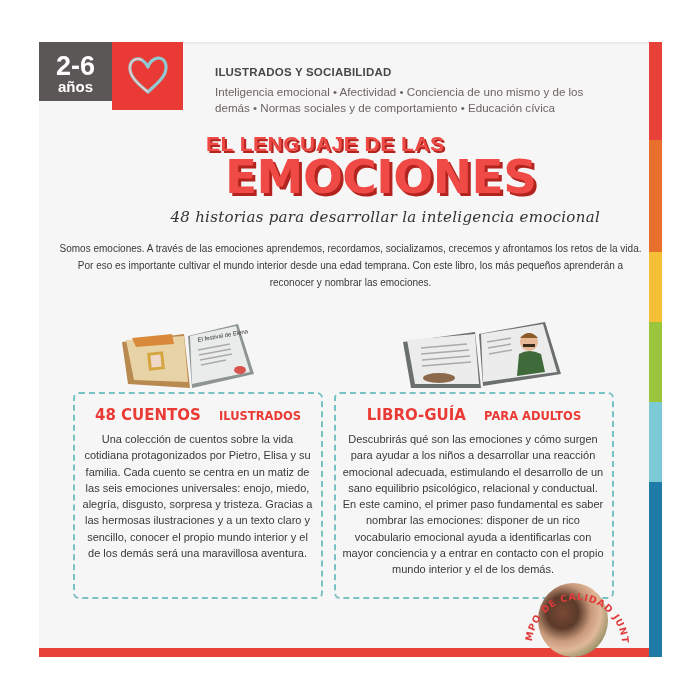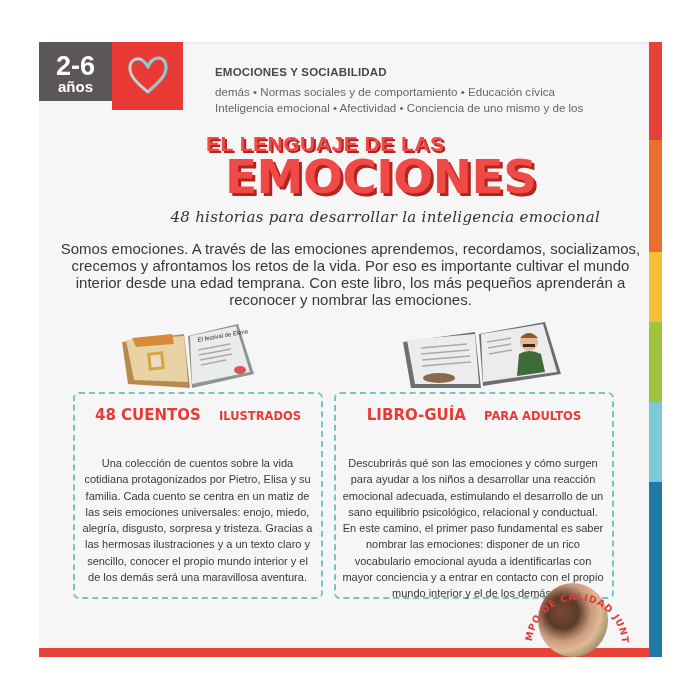--- a/index.html
+++ b/index.html
@@ -8,27 +8,27 @@
   .top-shadow{position:absolute;left:183px;top:42px;width:466px;height:3px;background:linear-gradient(#e6e6e6,#f7f6f6);}
   .age-box{position:absolute;left:39px;top:42px;width:73px;height:59px;background:#5a5756;color:#fff;text-align:center;}
   .age-range{display:block;font-weight:bold;font-size:27px;line-height:27px;margin-top:11px;letter-spacing:0px;}
   .age-unit{display:block;font-weight:bold;font-size:15px;line-height:14px;}
   .heart-box{position:absolute;left:112px;top:42px;width:71px;height:68px;background:#ea3a35;display:flex;align-items:center;justify-content:center;}
   .category{position:absolute;left:215px;top:66px;font-size:11.5px;font-weight:bold;color:#4a4747;letter-spacing:0.2px;}
   .topics{position:absolute;left:215px;top:84px;width:400px;font-size:11.6px;line-height:16px;color:#6b6462;}
   .title-small{position:absolute;left:206px;top:132px;width:300px;font-family:Liberation Sans, sans-serif;font-weight:900;font-size:21px;letter-spacing:0.5px;color:#ef4a45;text-shadow:2px 2px 0 #b3241f;}
   .title-big{position:absolute;left:225px;top:150px;width:340px;font-family:"DejaVu Sans",sans-serif;font-weight:900;font-size:47px;line-height:54px;letter-spacing:-0.5px;color:#ef4a45;text-shadow:3px 3px 0 #b3241f;}
   .subtitle{position:absolute;left:100px;top:208px;width:500px;text-align:right;font-family:"DejaVu Serif",serif;font-style:italic;font-size:15px;color:#333;letter-spacing:0.3px;}
-  .intro{position:absolute;left:58px;top:240px;width:585px;text-align:center;font-size:15px;line-height:17px;color:#3b3837;}
+  .intro{position:absolute;left:58px;top:240px;width:585px;text-align:center;font-size:10px;line-height:17px;color:#3b3837;}
   .book{position:absolute;}
   .box{position:absolute;border:2px dashed #79c2c4;border-radius:6px;}
   .box-title{position:absolute;text-align:center;font-family:"DejaVu Sans",sans-serif;font-weight:900;color:#ea3a35;white-space:nowrap;}
   .box-title .big{font-size:15px;}
   .box-title .small{font-size:11.5px;padding-left:7px;}
-  .box-text{position:absolute;text-align:center;font-size:11px;line-height:16.3px;color:#3b3837;margin-top:24px;}
+  .box-text{position:absolute;text-align:center;font-size:11px;line-height:16.3px;color:#3b3837;}
   .stripe{position:absolute;left:649px;width:13px;}
   .bottom-band{position:absolute;left:39px;top:648px;width:610px;height:9px;background:#e84138;}
   .circle-photo{position:absolute;left:538px;top:583px;width:70px;height:74px;border-radius:50%;overflow:hidden;background:radial-gradient(circle at 35% 40%,#7a4a35 0%,#5b3a2a 25%,#c99a7c 45%,#e0b898 60%,#8a8a5c 80%,#5f6e4b 100%);}
   .arc-text{position:absolute;left:510px;top:545px;}
 </style>
 </head>
 <body>
 
 <div class="page"></div>
 <div class="top-shadow"></div>
@@ -37,24 +37,24 @@
   <span class="age-range">2-6</span>
   <span class="age-unit">años</span>
 </div>
 <div class="heart-box">
   <svg width="44" height="44" viewBox="0 0 44 44">
     <path d="M22 38 C 8 27, 3 20, 4 12 C 5 6, 11 3, 16 6 C 19 8, 21 11, 22 13 C 23 9, 27 4, 33 4 C 40 5, 42 13, 38 21 C 34 28, 27 33, 22 38 Z" fill="none" stroke="#8fc9d2" stroke-width="3.2" stroke-linejoin="round"></path>
     <path d="M22 38 C 8 27, 3 20, 4 12 C 5 6, 11 3, 16 6" fill="none" stroke="#f3c9c6" stroke-width="1.6"></path>
   </svg>
 </div>
 
-<div class="category">EMOCIONES Y SOCIABILIDAD</div>
+<div class="category">ILUSTRADOS Y SOCIABILIDAD</div>
 <div class="topics">
+  <div>Inteligencia emocional • Afectividad • Conciencia de uno mismo y de los</div>
   <div>demás  • Normas sociales y de comportamiento • Educación cívica</div>
-  <div>Inteligencia emocional • Afectividad • Conciencia de uno mismo y de los</div>
 </div>
 
 <div class="title-small">EL LENGUAJE DE LAS</div>
 <div class="title-big">EMOCIONES</div>
 <div class="subtitle">48 historias para desarrollar la inteligencia emocional</div>
 
 <div class="intro">Somos emociones. A través de las emociones aprendemos, recordamos, socializamos, crecemos y afrontamos los retos de la vida. Por eso es importante cultivar el mundo interior desde una edad temprana. Con este libro, los más pequeños aprenderán a reconocer y nombrar las emociones.</div>
 
 <svg class="book" style="left:112px;top:322px;" width="150" height="70" viewBox="0 0 150 70">
   <polygon points="10,20 72,12 78,66 16,62" fill="#b98a4f"></polygon>

